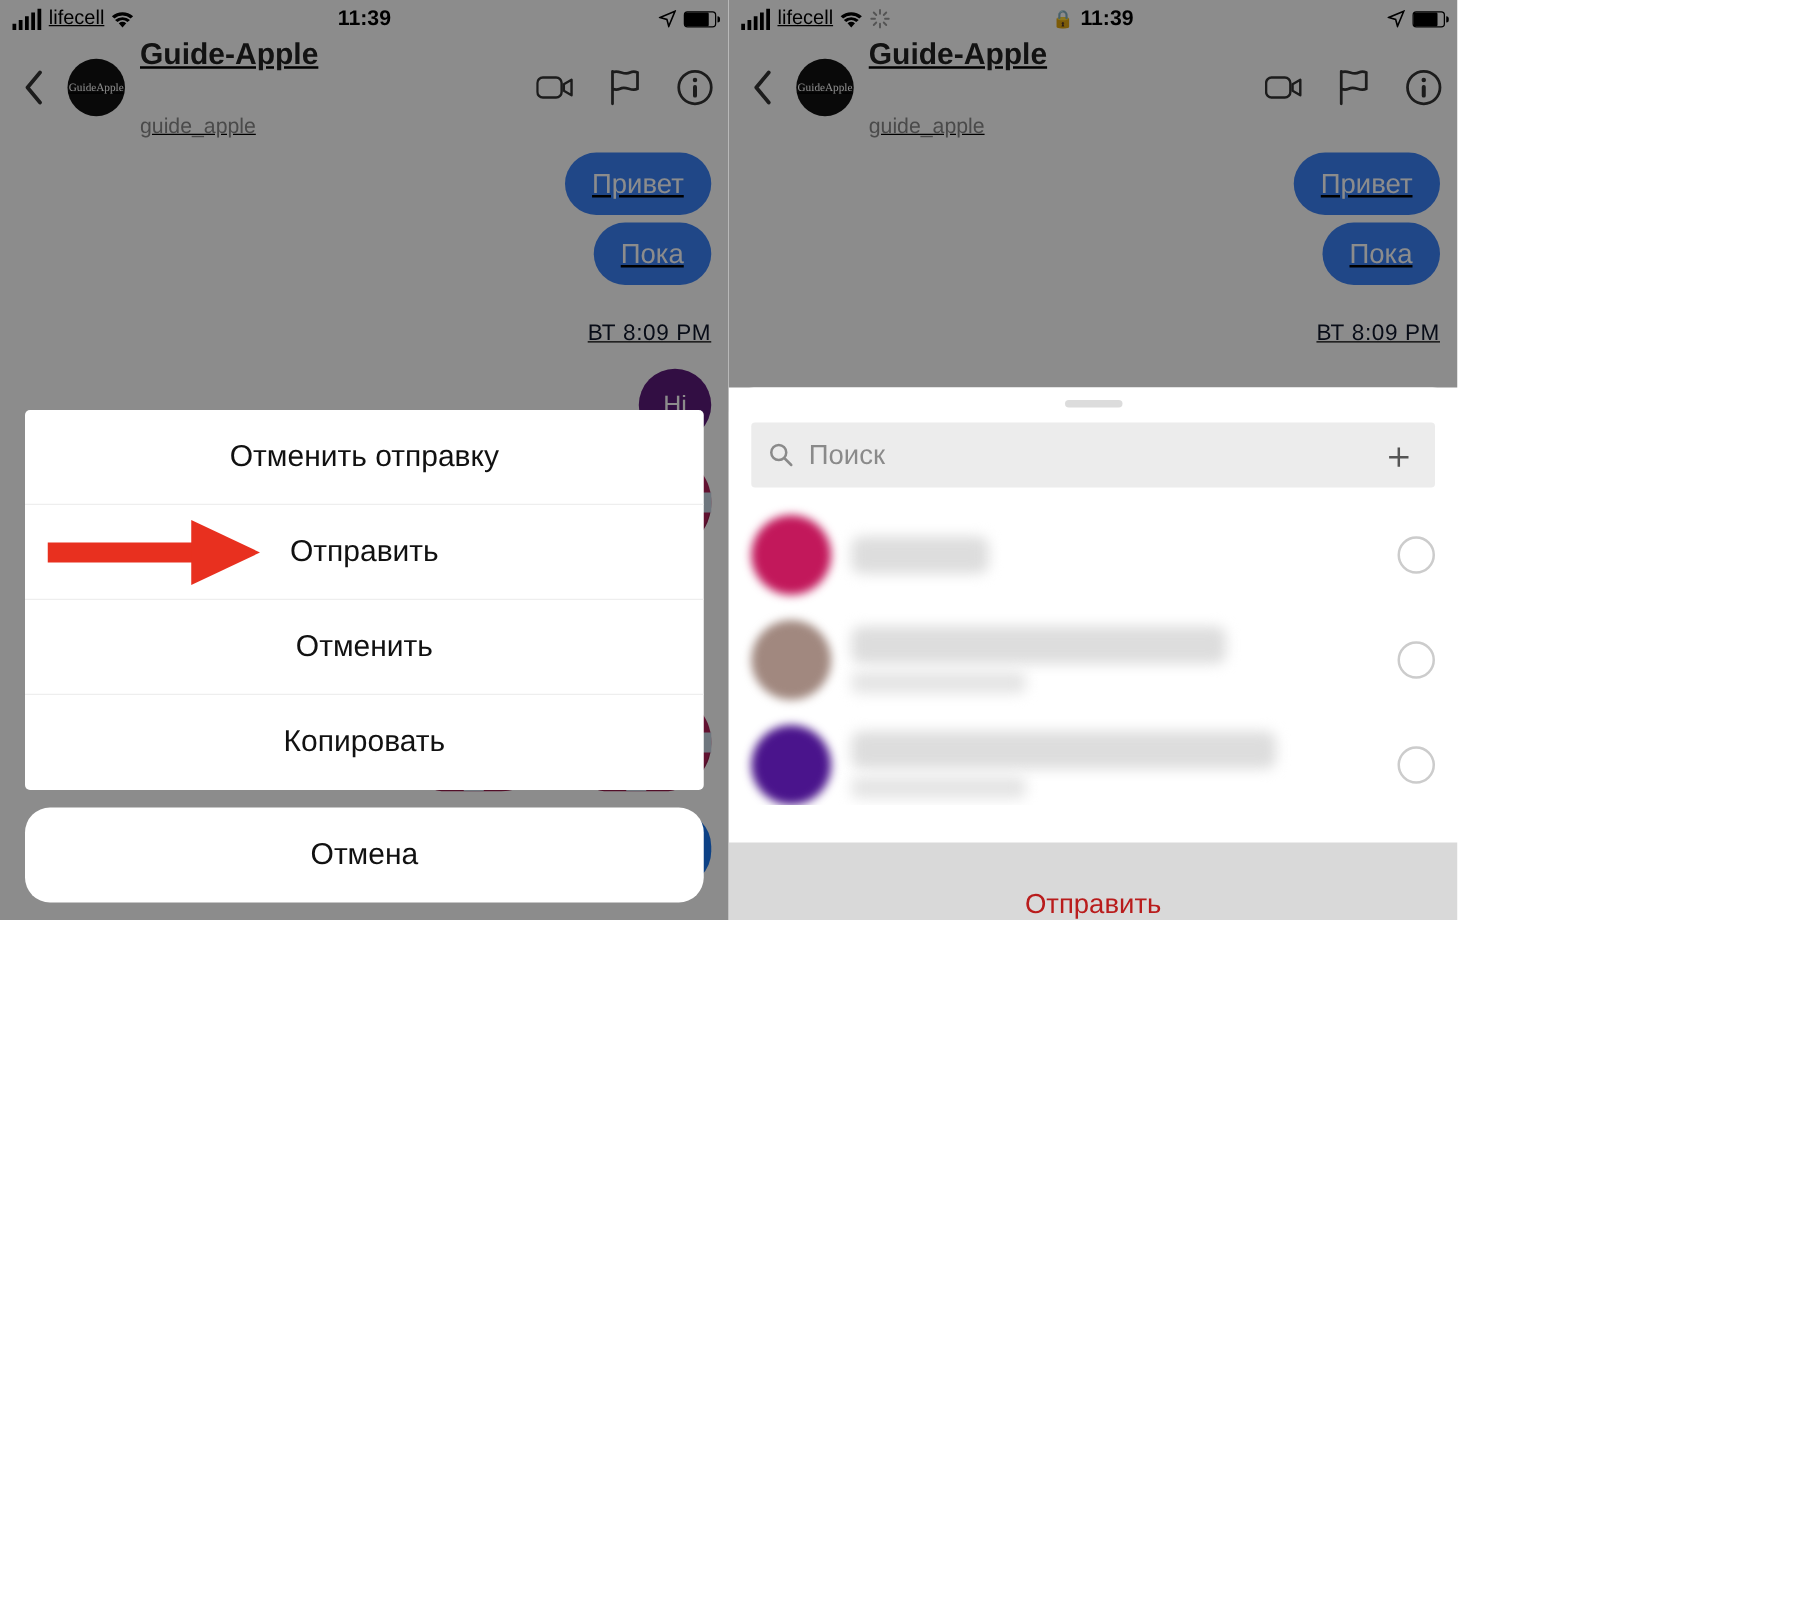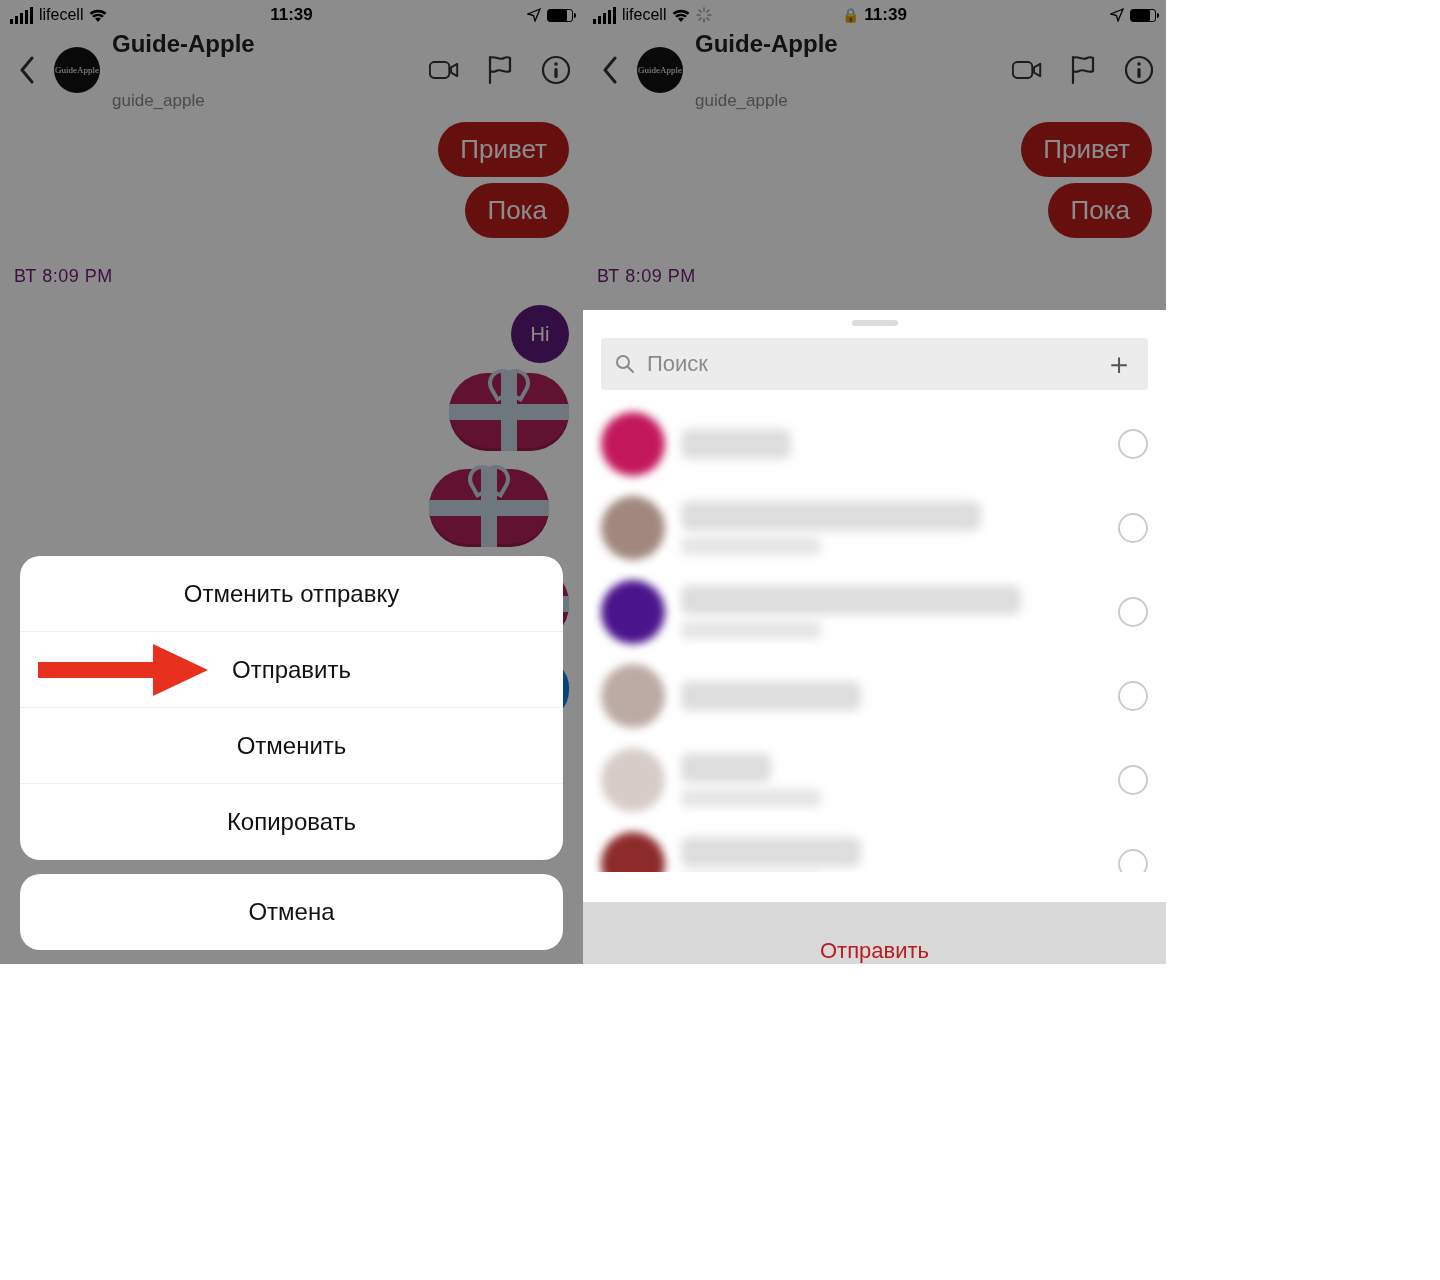--- a/index.html
+++ b/index.html
@@ -1,18 +1,18 @@
 <!DOCTYPE html>
 <html><head>
 <meta charset="utf-8">
 <style>
   * { box-sizing: border-box; margin: 0; padding: 0; }
   html, body { width: 1440px; height: 1280px; font-family: -apple-system, "Helvetica Neue", Arial, sans-serif; background: #fff; overflow: hidden; }
   .stage { display: flex; width: 1166px; height: 1036px; position: relative; }
-  .phone { width: 583px; height: 964px; position: relative; background: #fff; overflow: hidden; }
+  .phone { width: 583px; height: 736px; position: relative; background: #fff; overflow: hidden; text-decoration: underline; }
   .dim { position: absolute; inset: 0; background: rgba(0,0,0,0.45); z-index: 20; }
   
   .status { height: 30px; display: flex; align-items: center; justify-content: space-between; padding: 0 10px; font-size: 16px; font-weight: 500; }
   .status .left, .status .right { display: flex; align-items: center; gap: 6px; }
   .status .time { position: absolute; left: 0; right: 0; text-align: center; font-weight: 600; font-size: 17px; }
   .bars { display: inline-flex; gap: 2px; align-items: flex-end; }
   .bars i { width: 3px; background: #000; display: inline-block; }
   .bars i:nth-child(1){height:5px}.bars i:nth-child(2){height:8px}.bars i:nth-child(3){height:11px}.bars i:nth-child(4){height:14px}.bars i:nth-child(5){height:17px}
   .battery { width: 26px; height: 13px; border: 1.5px solid #000; border-radius: 3px; position: relative; }
   .battery::after { content:""; position:absolute; right:-4px; top:3px; width:2.5px; height:5px; background:#000; border-radius:0 2px 2px 0;}
@@ -22,35 +22,35 @@
   .avatar { width: 46px; height: 46px; border-radius: 50%; background: #111; display:flex; align-items:center; justify-content:center; color:#fff; font-size:9px; font-family: cursive; }
   .titleblock { flex: 1; }
   .titleblock .t1 { font-size: 24px; font-weight: 700; color: #222; }
   .titleblock .t2 { font-size: 17px; color: #888; margin-top: 33px; }
   .hicons { display: flex; gap: 26px; align-items: center; }
   .icn { width: 30px; height: 30px; display:flex; align-items:center; justify-content:center; }
   
   .chat { padding: 6px 14px; }
   .row { display:flex; margin: 6px 0; }
   .row.out { justify-content: flex-end; }
-  .bubble { background:#b91c1c; color:#fff; padding: 12px 22px; border-radius: 28px; font-size: 26px; }
-  .tstamp { text-align:left; color:#701a75; font-size:18px; margin: 28px 0 18px; letter-spacing: 0.5px;}
+  .bubble { background:#3b82f6; color:#fff; padding: 12px 22px; border-radius: 28px; font-size: 22px; }
+  .tstamp { text-align:right; color:#0f172a; font-size:18px; margin: 28px 0 18px; letter-spacing: 0.5px;}
   .hi { width:58px; height:58px; border-radius:50%; background:#5c1a7a; color:#fff; display:flex; align-items:center; justify-content:center; font-size:20px; }
   .gift { width:120px; height:78px; border-radius:38px; background:#b1215a; position:relative; margin:4px 0; box-shadow: inset 0 -3px 0 rgba(0,0,0,0.15);}
   .gift::before { content:""; position:absolute; left:0; right:0; top:50%; height:16px; margin-top:-8px; background:#c9d7e6;}
   .gift::after { content:""; position:absolute; top:0; bottom:0; left:50%; width:16px; margin-left:-8px; background:#c9d7e6;}
   .gift .bow{position:absolute;top:-4px;left:50%;transform:translateX(-50%);width:42px;height:20px;}
   .gift .bow::before,.gift .bow::after{content:"";position:absolute;width:20px;height:20px;border:4px solid #c9d7e6;border-radius:50% 50% 50% 0;top:0;}
   .gift .bow::before{left:0;transform:rotate(-30deg)} .gift .bow::after{right:0;transform:scaleX(-1) rotate(-30deg)}
   .giftstack{display:flex;flex-direction:column;align-items:flex-end;gap:10px;}
   .giftgrid{display:flex;gap:10px;justify-content:flex-end;}
   .peekblue{height:60px; background:#1877f2; border-radius:28px; margin-top:12px; width:210px; float:right;}
   
   .sheet-wrap { position:absolute; left:20px; right:20px; bottom:14px; z-index:30; }
-  .sheet { background:#fff; border-radius:20px; overflow:hidden; }
+  .sheet { background:#fff; border-radius:4px; overflow:hidden; }
   .sheet .opt { height:76px; display:flex; align-items:center; justify-content:center; font-size:24px; color:#111; border-bottom:1px solid #eee; position:relative;}
   .sheet .opt:last-child{border-bottom:none;}
   .cancel { background:#fff; border-radius:20px; height:76px; display:flex; align-items:center; justify-content:center; font-size:24px; color:#111; margin-top:14px; font-weight:500;}
   .arrow { position:absolute; left:18px; top:50%; transform:translateY(-50%); }
   
   .panel { position:absolute; left:0; right:0; bottom:0; top:310px; background:#fff; border-radius:20px 20px 0 0; z-index:30; display:flex; flex-direction:column;}
   .grabber{width:46px;height:6px;background:#dcdcdc;border-radius:3px;margin:10px auto 8px;}
   .searchbar{margin:4px 18px 12px; background:#ececec; border-radius:3px; height:52px; display:flex; align-items:center; padding:0 14px; gap:12px;}
   .searchbar .ph{color:#8a8a8a; font-size:22px; flex:1;}
   .plus{font-size:30px; color:#555; font-weight:300;}

